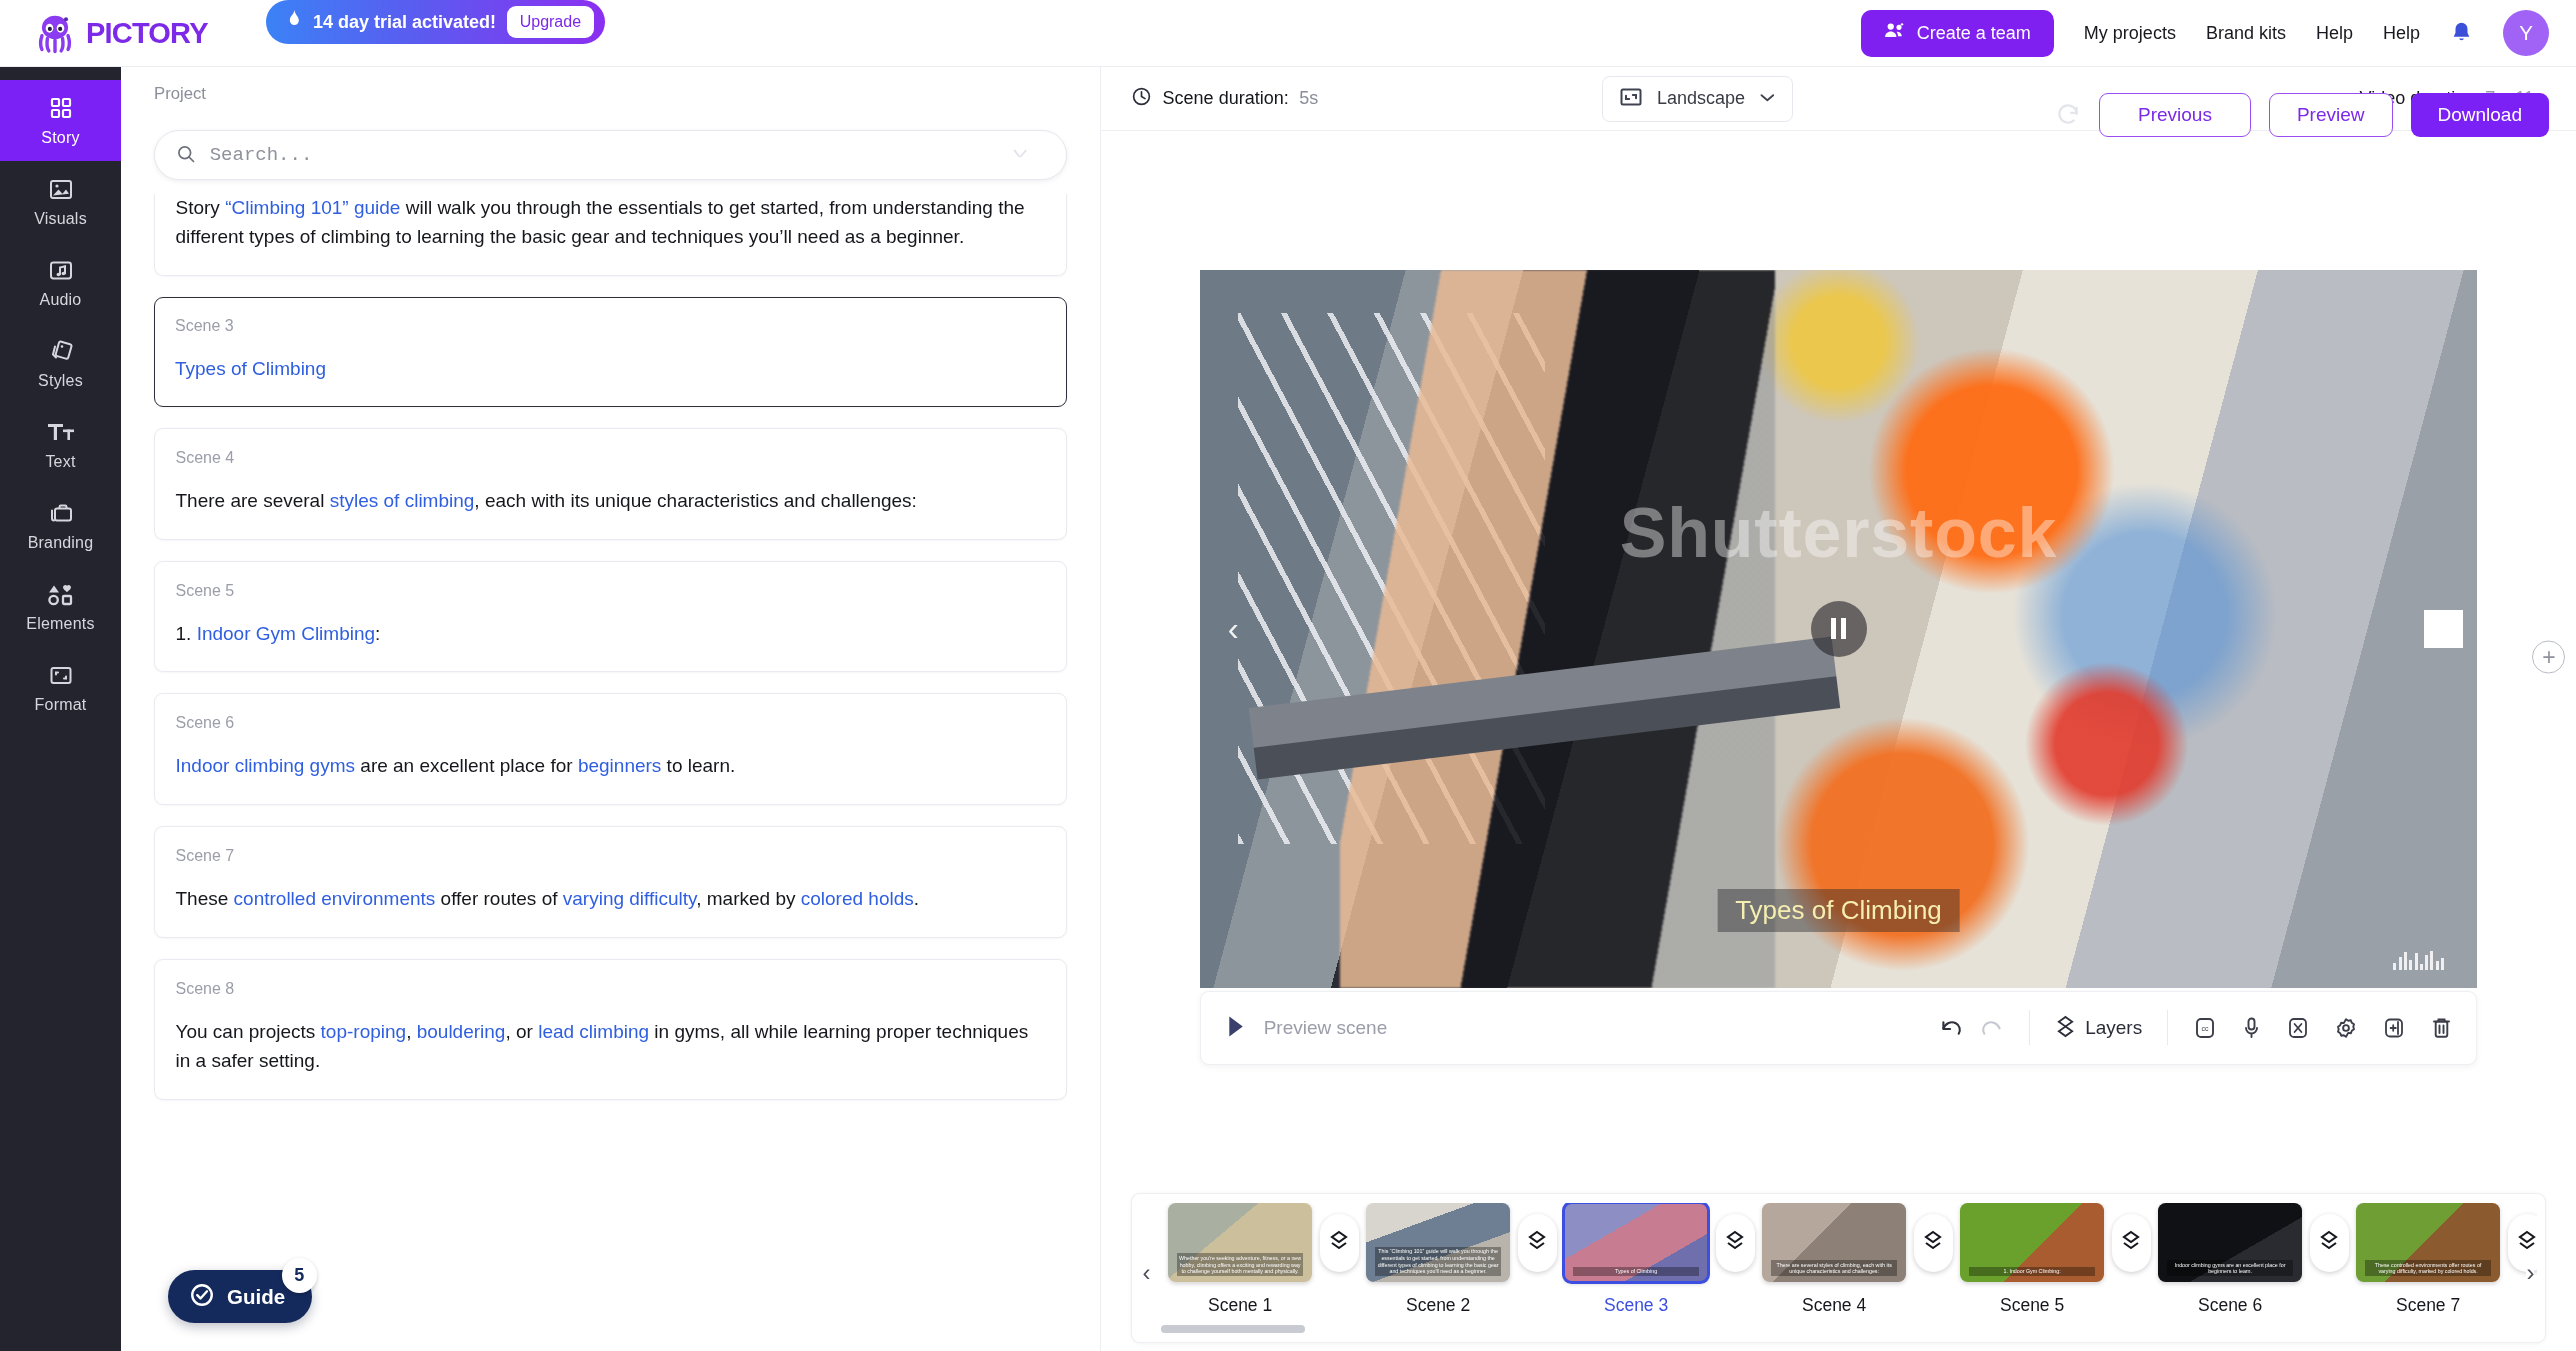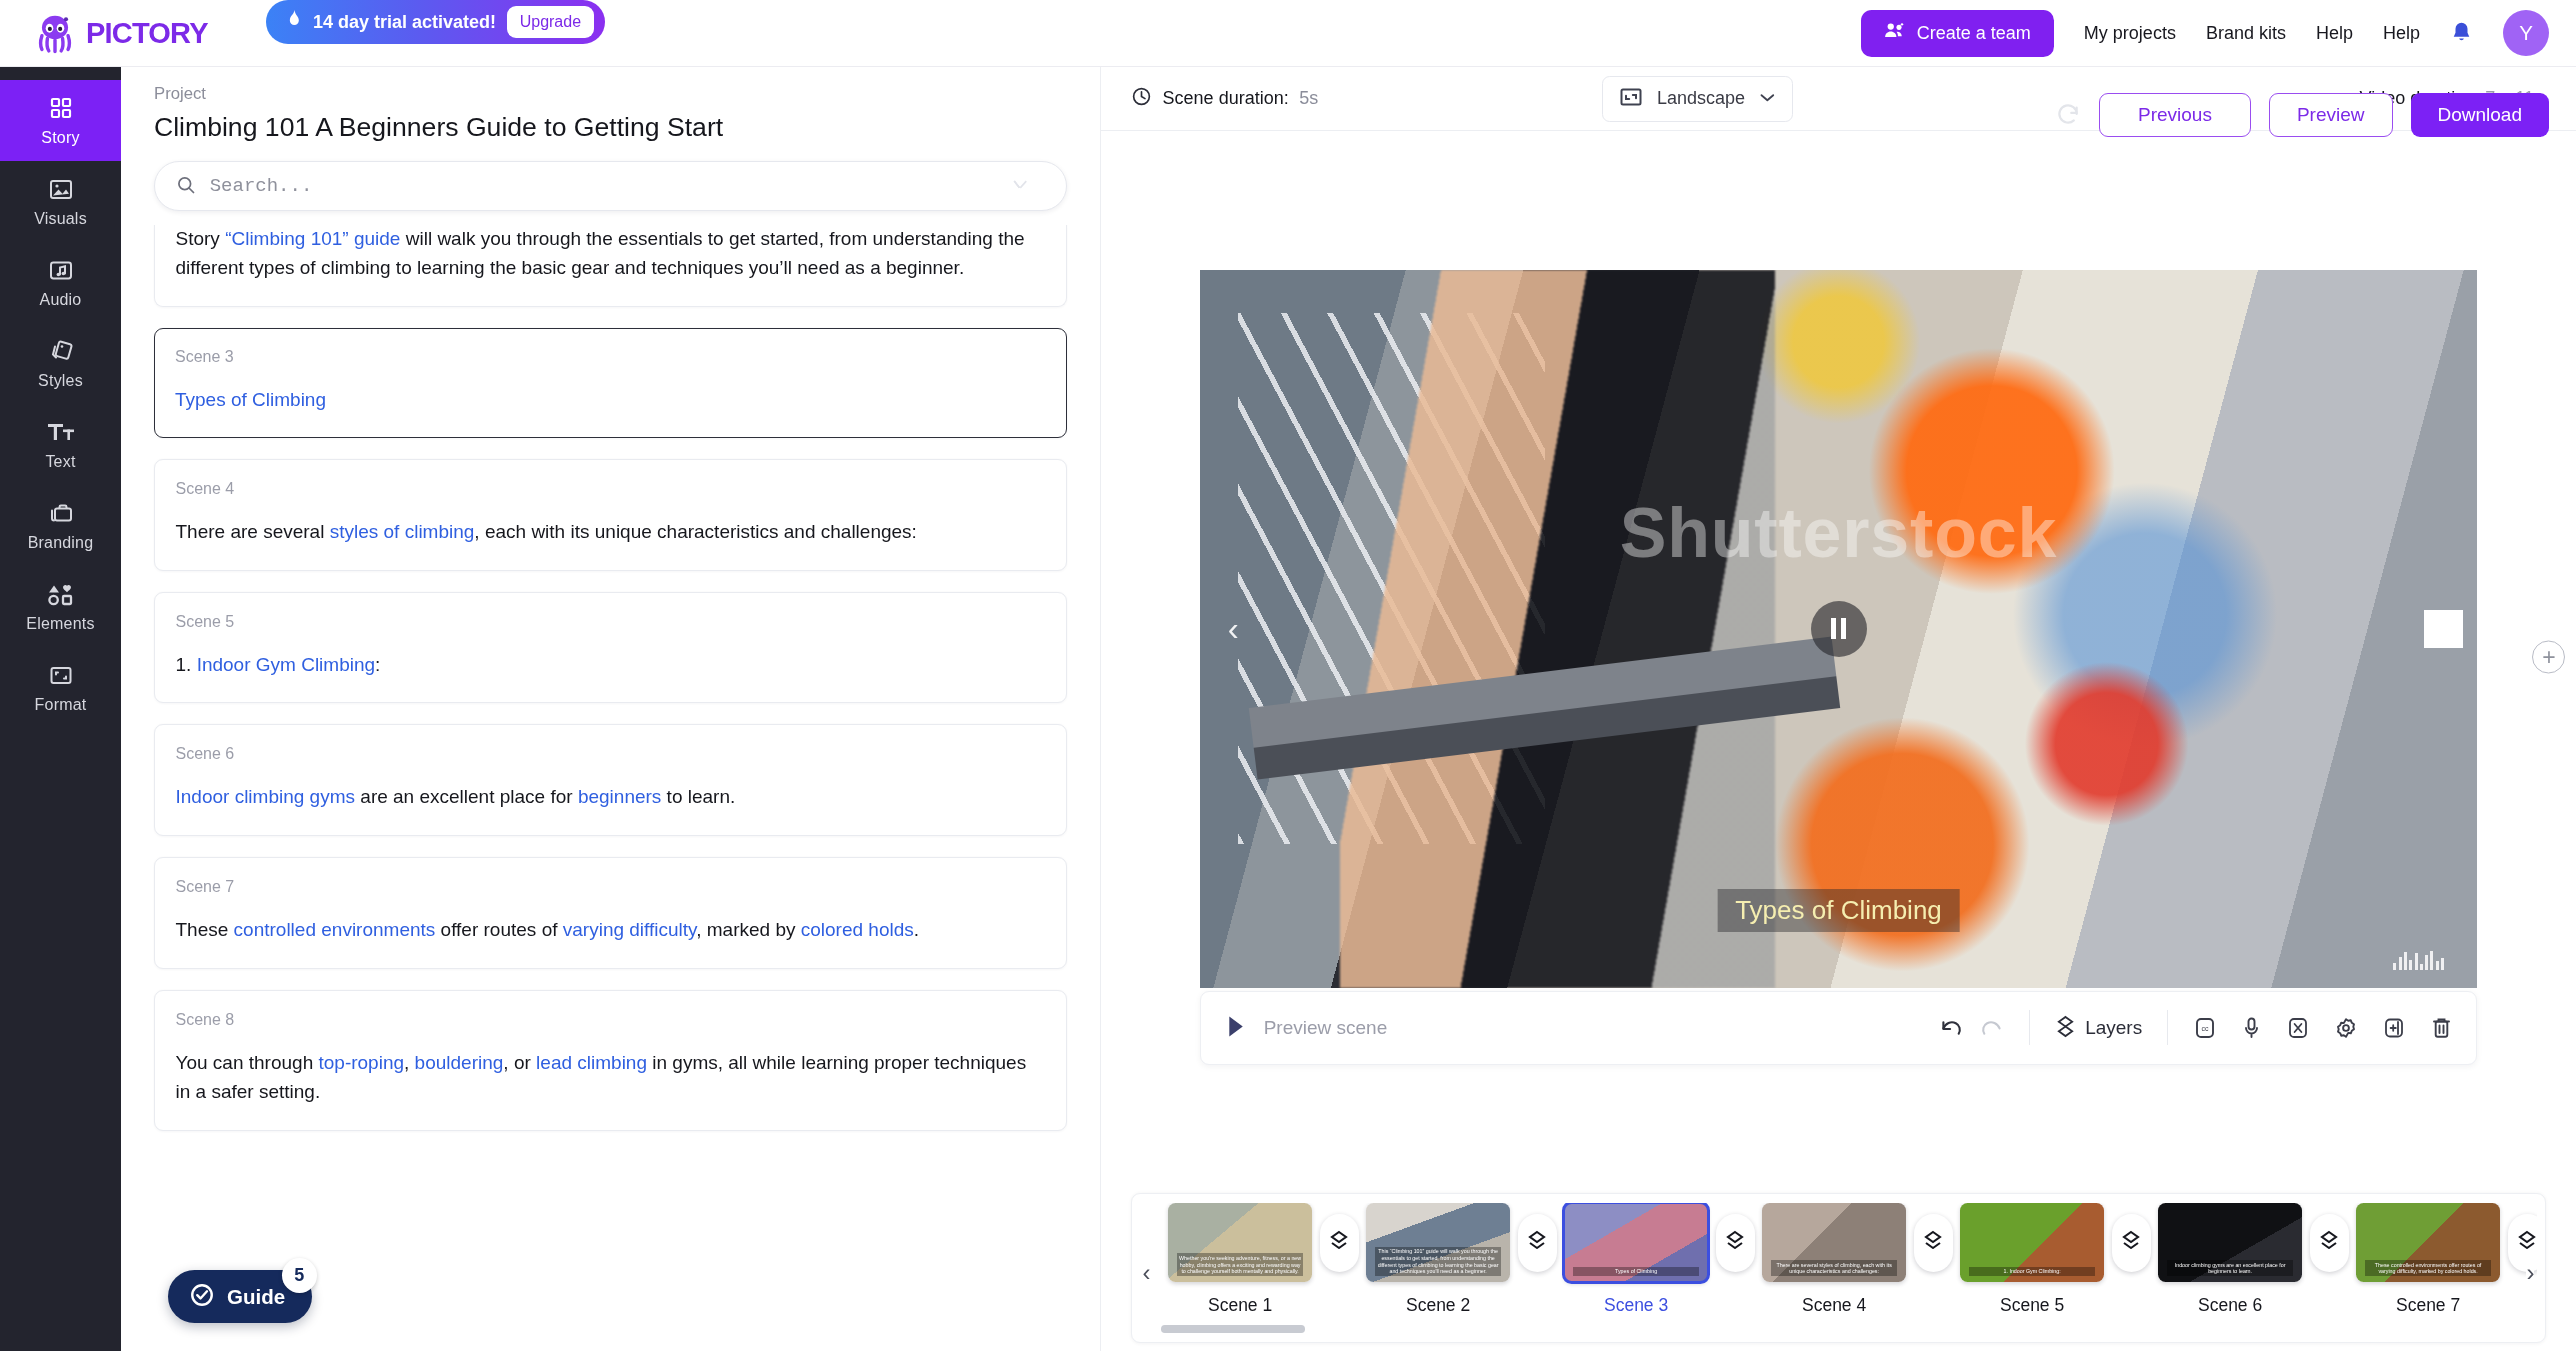--- a/index.html
+++ b/index.html
@@ -453,21 +453,20 @@
             <path d="M7 9V7h2M17 11v2h-2" stroke-linecap="round"></path>
           </svg>
         </span>
         <span class="rail-label">Format</span>
       </div>
     </div>
 
     <div class="mid">
       <div class="proj-head">
         <div class="proj-kicker">Project</div>
-        <div class="proj-title">Climbing 101 A Beginners Guide to Getting Start</div>
       </div>
 
       <div class="search-row">
         <div class="search-box">
           <span>
             <svg width="20" height="20" viewBox="0 0 24 24" fill="none" stroke="#6d6f7b" stroke-width="2.1">
               <circle cx="10.5" cy="10.5" r="7"></circle>
                 <path d="M15.6 15.6L21 21" stroke-linecap="round"></path>
             </svg>
           </span>
@@ -525,21 +524,21 @@
         <div class="scene-card">
           <div class="scene-no">Scene 7</div>
           <div class="scene-text">
             <span>These </span><span class="hl">controlled environments</span><span> offer routes of </span><span class="hl">varying difficulty</span><span>, marked by </span><span class="hl">colored holds</span><span>.</span>
           </div>
         </div>
 
         <div class="scene-card">
           <div class="scene-no">Scene 8</div>
           <div class="scene-text">
-            <span>You can through </span><span class="hl">top-roping</span><span>, </span><span class="hl">bouldering</span><span>, or </span><span class="hl">lead climbing</span><span> in gyms, all while learning proper techniques in a safer setting.</span>
+            <span>You can projects </span><span class="hl">top-roping</span><span>, </span><span class="hl">bouldering</span><span>, or </span><span class="hl">lead climbing</span><span> in gyms, all while learning proper techniques in a safer setting.</span>
           </div>
         </div>
 
       </div>
 
       <div class="guide-btn">
         <span>
           <svg width="26" height="26" viewBox="0 0 24 24" fill="none" stroke="#fff" stroke-width="2.2">
             <circle cx="12" cy="12" r="9"></circle>
               <path d="M7.6 12.2l3 3 6-6.6" stroke-linecap="round" stroke-linejoin="round"></path>

